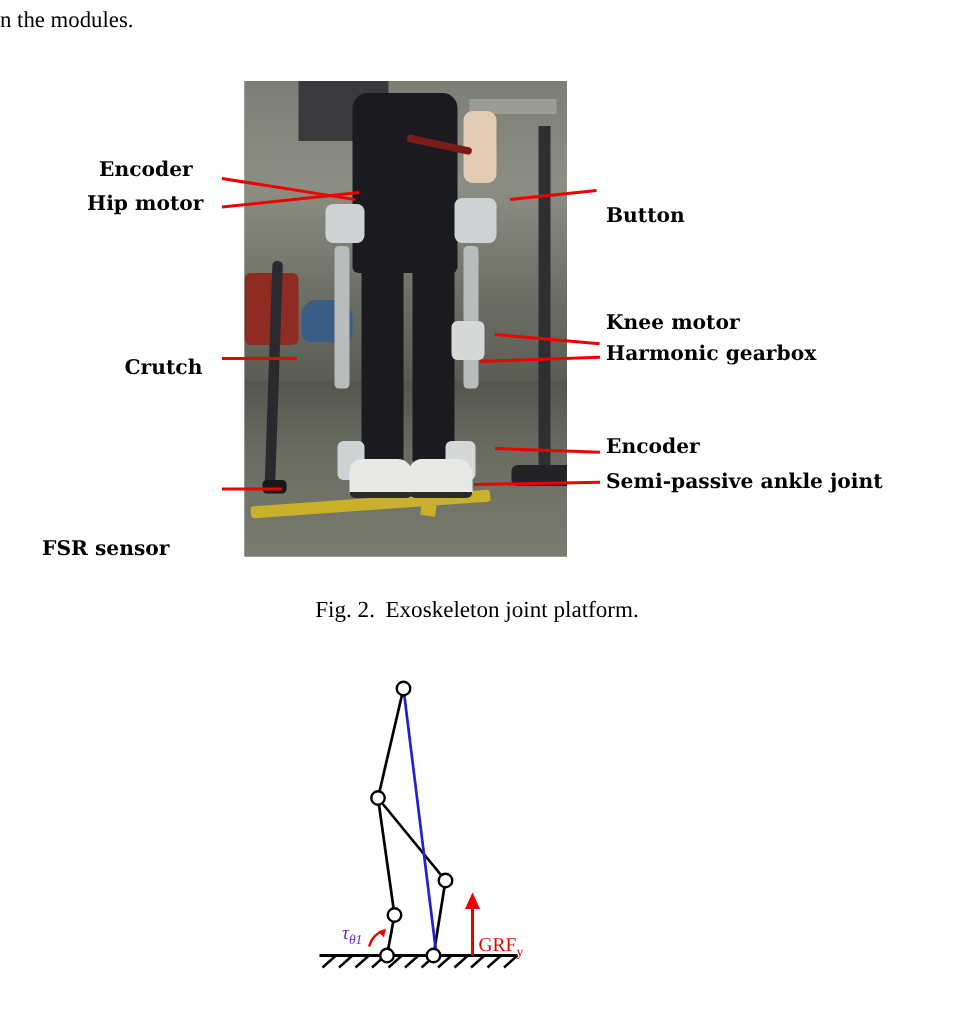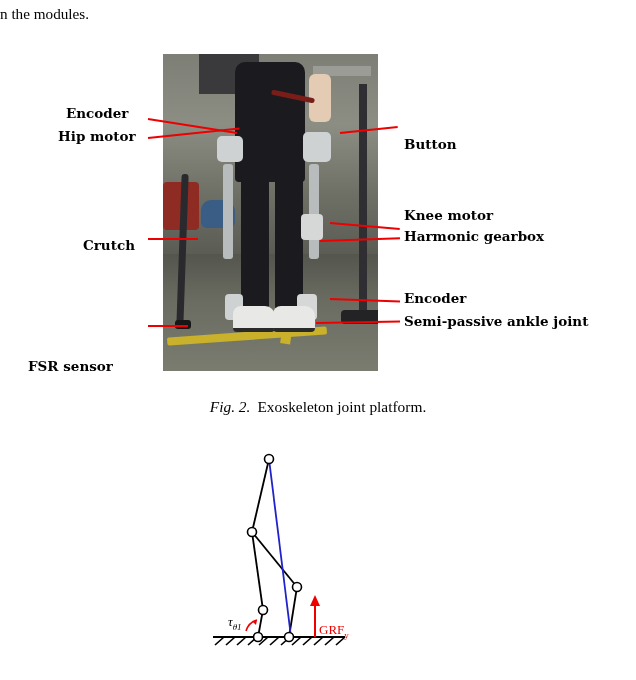--- a/index.html
+++ b/index.html
@@ -138,21 +138,21 @@
   
   .caption {
     position: absolute;
     left: 0;
     top: 398px;
     width: 636px;
     text-align: center;
     font-size: 15.4px;
     font-family: "Liberation Serif", serif;
   }
-  .caption .cap-label { margin-right: 7px; font-style: italic; }
+  .caption .cap-label { margin-right: 7px; }
 
   
   .stick-block {
     position: absolute;
     left: 0;
     top: 432px;
     width: 636px;
     height: 248px;
   }
   .stick-svg { position: absolute; left: 0; top: 0; }
@@ -260,20 +260,20 @@
       <circle cx="289" cy="205" r="4.5"></circle>
     </g>
 
     <path d="M 246 199 A 16 16 0 0 1 257 188" fill="none" stroke="#ee0000" stroke-width="1.6"></path>
     <polygon points="257,188 252,189 256,193" fill="#ee0000"></polygon>
 
     <line x1="315" y1="205" x2="315" y2="168" stroke="#ee0000" stroke-width="2"></line>
     <polygon points="315,163 310,174 320,174" fill="#ee0000"></polygon>
   </svg>
 
-  <div style="position:absolute; left:228px; top:182px; color:#000000; font-style:italic; font-size:13px; font-family:'Liberation Serif',serif;">
+  <div style="position:absolute; left:228px; top:182px; color:#6d28d9; font-style:italic; font-size:13px; font-family:'Liberation Serif',serif;">
     <span>τ</span><sub style="font-size:9px;">θ1</sub>
   </div>
 
   <div style="position:absolute; left:319px; top:190px; color:#ee0000; font-size:13px; font-family:'Liberation Serif',serif;text-align:center;">
     <span>GRF</span><sub style="font-size:9px;">y</sub>
   </div>
 </div>
 
 </body></html>

